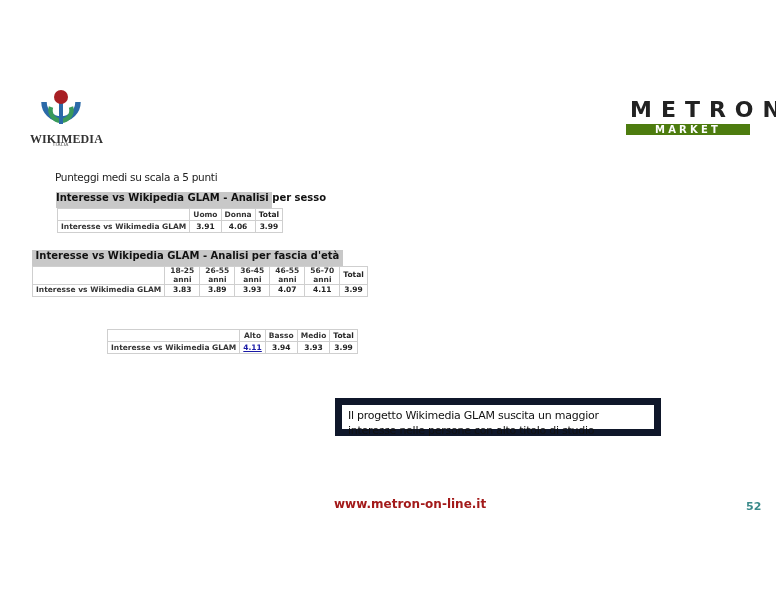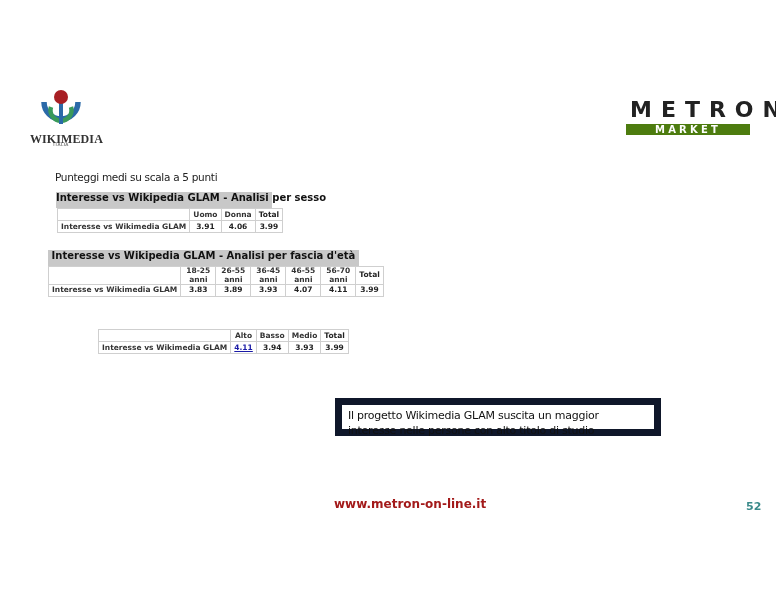--- a/index.html
+++ b/index.html
@@ -52,21 +52,21 @@
     table.data td.num { font-weight: bold; text-align: center; }
     table.data td.hdr { text-align: center; color: #333; }
     table.data td.hdr-b { text-align: center; font-weight: bold; }
     table.data td.lbl { text-align: right; color: #333; }
     a.link { color: #1a1aa6; text-decoration: underline; font-weight: bold; }
 
     #t1 { left: 56px; top: 192px; }
     #t1 .tbl-title { width: 216px; }
     #t1 table { margin-left: 1px; }
 
-    #t2 { left: 48px; top: 250px; }
+    #t2 { left: 32px; top: 250px; }
     #t2 .tbl-title { width: 311px; }
     #t2 table td { height: 14px; line-height: 8.5px; }
     #t2 table tr.r2 td { height: 11px; }
 
     #t3 { left: 94px; top: 329px; }
     #t3 .tbl-title { width: 274px; }
 
     #callout {
       left: 335px; top: 398px; width: 326px; height: 38px; border: 7px solid #0f172a; box-sizing: border-box;
       padding: 3px 6px; font-size: 11px; line-height: 15px; color: #111; letter-spacing: -0.25px;
@@ -143,21 +143,21 @@
       <td class="num">3.93</td>
       <td class="num">4.07</td>
       <td class="num">4.11</td>
       <td class="num">3.99</td>
     </tr>
   </tbody>
     </table>
 </div>
 
 <div id="t3" class="tbl-wrap">
-  <table class="data" style="margin-left:4px;">
+  <table class="data" style="margin-left:13px;">
     <tbody>
         <tr>
       <td style="width:108px"></td>
       <td class="hdr">Alto</td>
       <td class="hdr">Basso</td>
       <td class="hdr">Medio</td>
       <td class="hdr-b">Total</td>
     </tr>
     <tr>
       <td class="lbl">Interesse vs Wikimedia GLAM</td>

